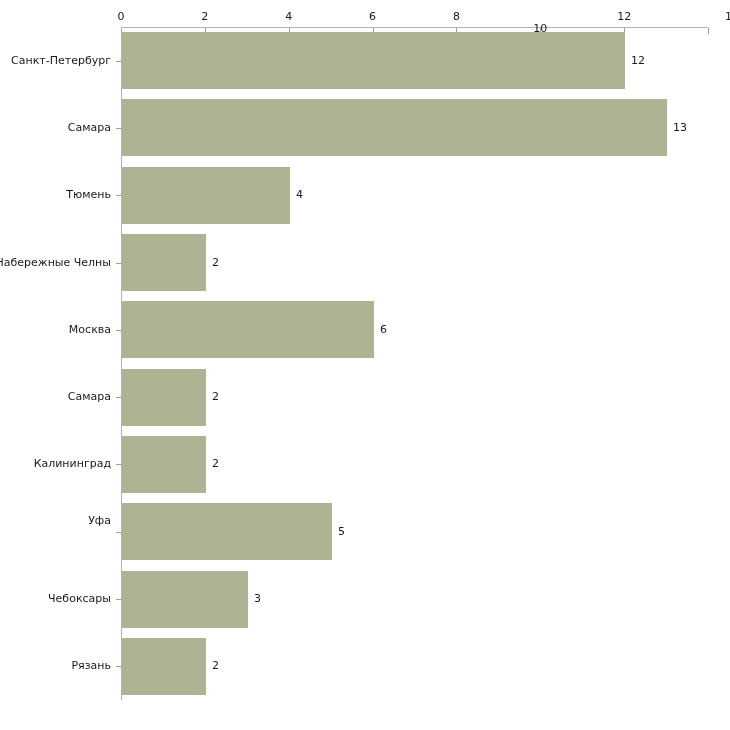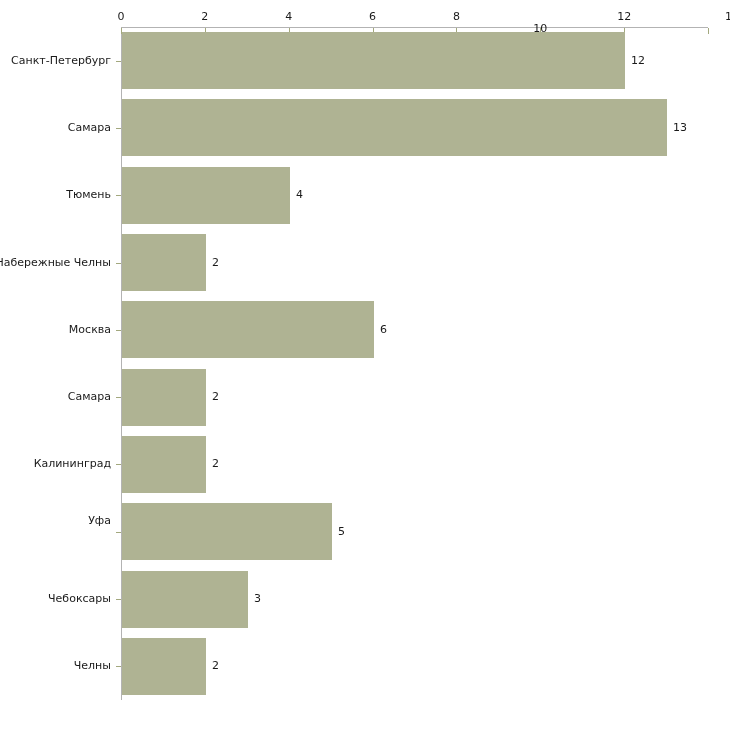--- a/index.html
+++ b/index.html
@@ -129,21 +129,21 @@
       <div class="cat-label" style="top: 330px;">Москва</div>
       <div class="y-tick" style="top: 397px;"></div>
       <div class="cat-label" style="top: 397px;">Самара</div>
       <div class="y-tick" style="top: 464px;"></div>
       <div class="cat-label" style="top: 464px;">Калининград</div>
       <div class="y-tick" style="top: 532px;"></div>
       <div class="cat-label" style="top: 521px;">Уфа</div>
       <div class="y-tick" style="top: 599px;"></div>
       <div class="cat-label" style="top: 599px;">Чебоксары</div>
       <div class="y-tick" style="top: 666px;"></div>
-      <div class="cat-label" style="top: 666px;">Челны</div>
+      <div class="cat-label" style="top: 666px;">Рязань</div>
     </div>
   <div id="bars-layer">
       <div class="bar" style="top: 32px; width: 503px; height: 57px; background: rgb(175, 179, 147);"></div>
       <div class="bar-value" style="left: 631px; top: 61px;">12</div>
       <div class="bar" style="top: 99px; width: 545px; height: 57px; background: rgb(175, 179, 147);"></div>
       <div class="bar-value" style="left: 673px; top: 128px; text-align: center;">13</div>
       <div class="bar" style="top: 167px; width: 168px; height: 57px; background: rgb(175, 179, 147);"></div>
       <div class="bar-value" style="left: 296px; top: 195px;">4</div>
       <div class="bar" style="top: 234px; width: 84px; height: 57px; background: rgb(175, 179, 147);"></div>
       <div class="bar-value" style="left: 212px; top: 263px;">2</div>

